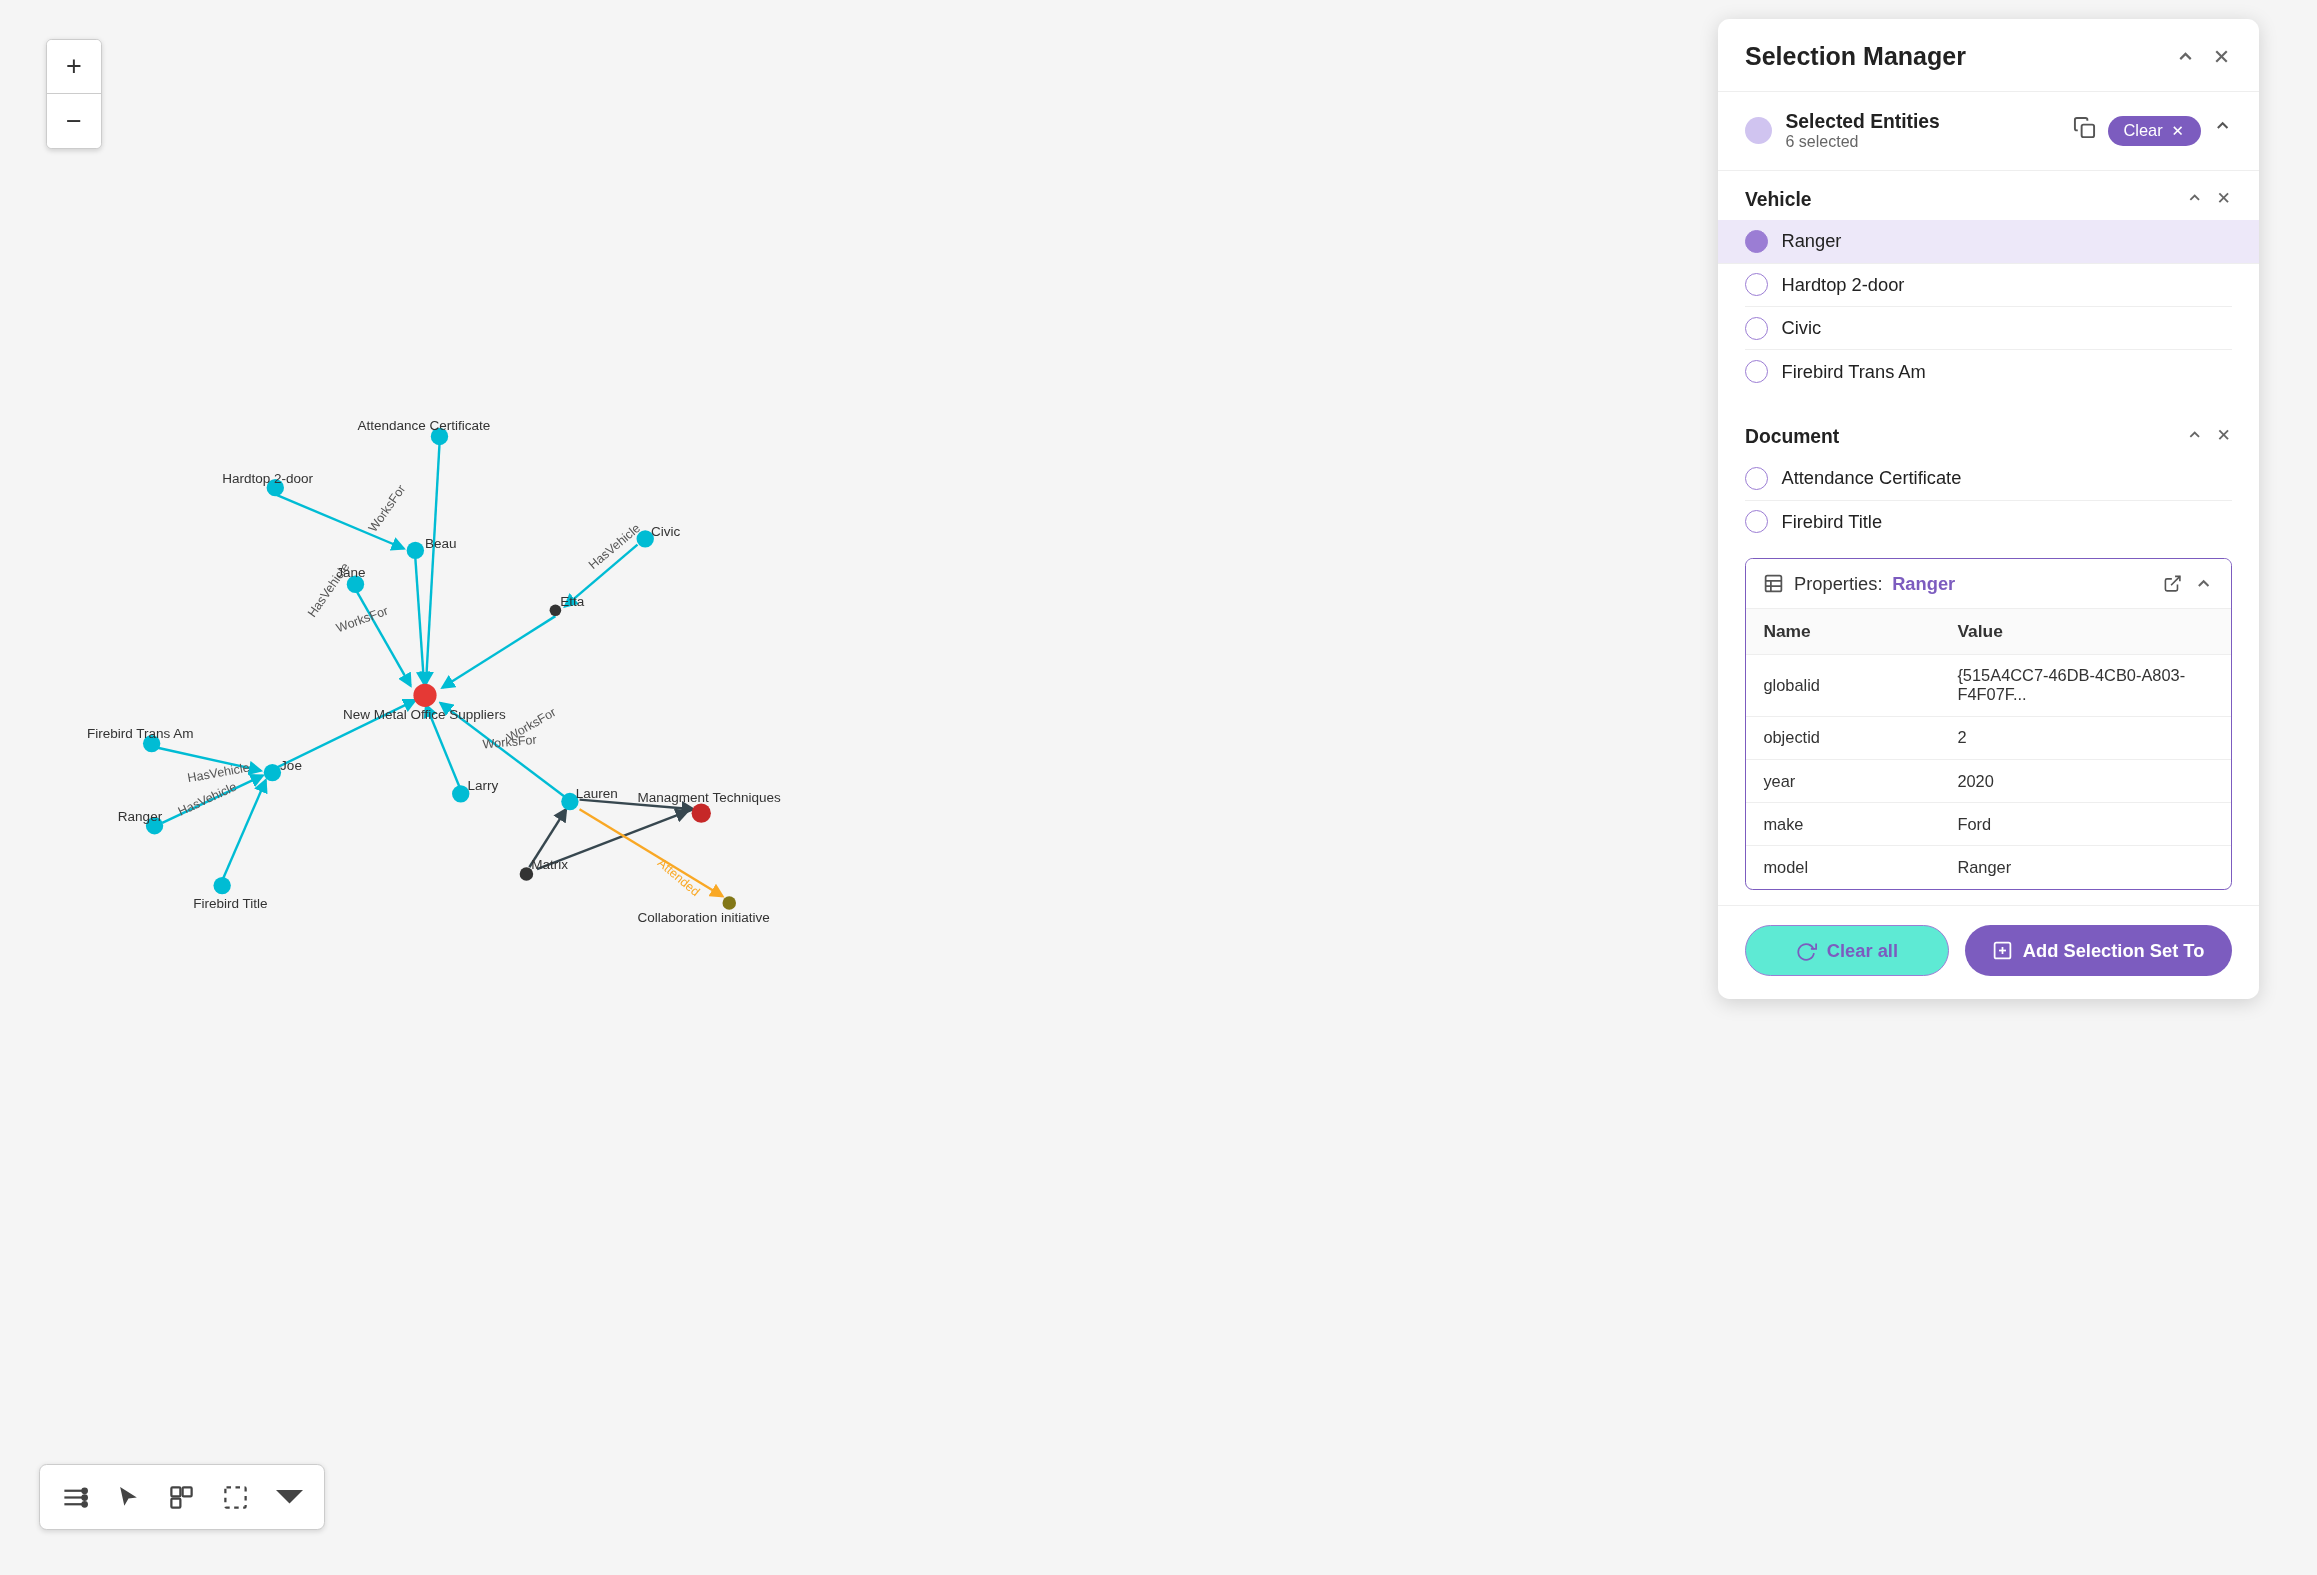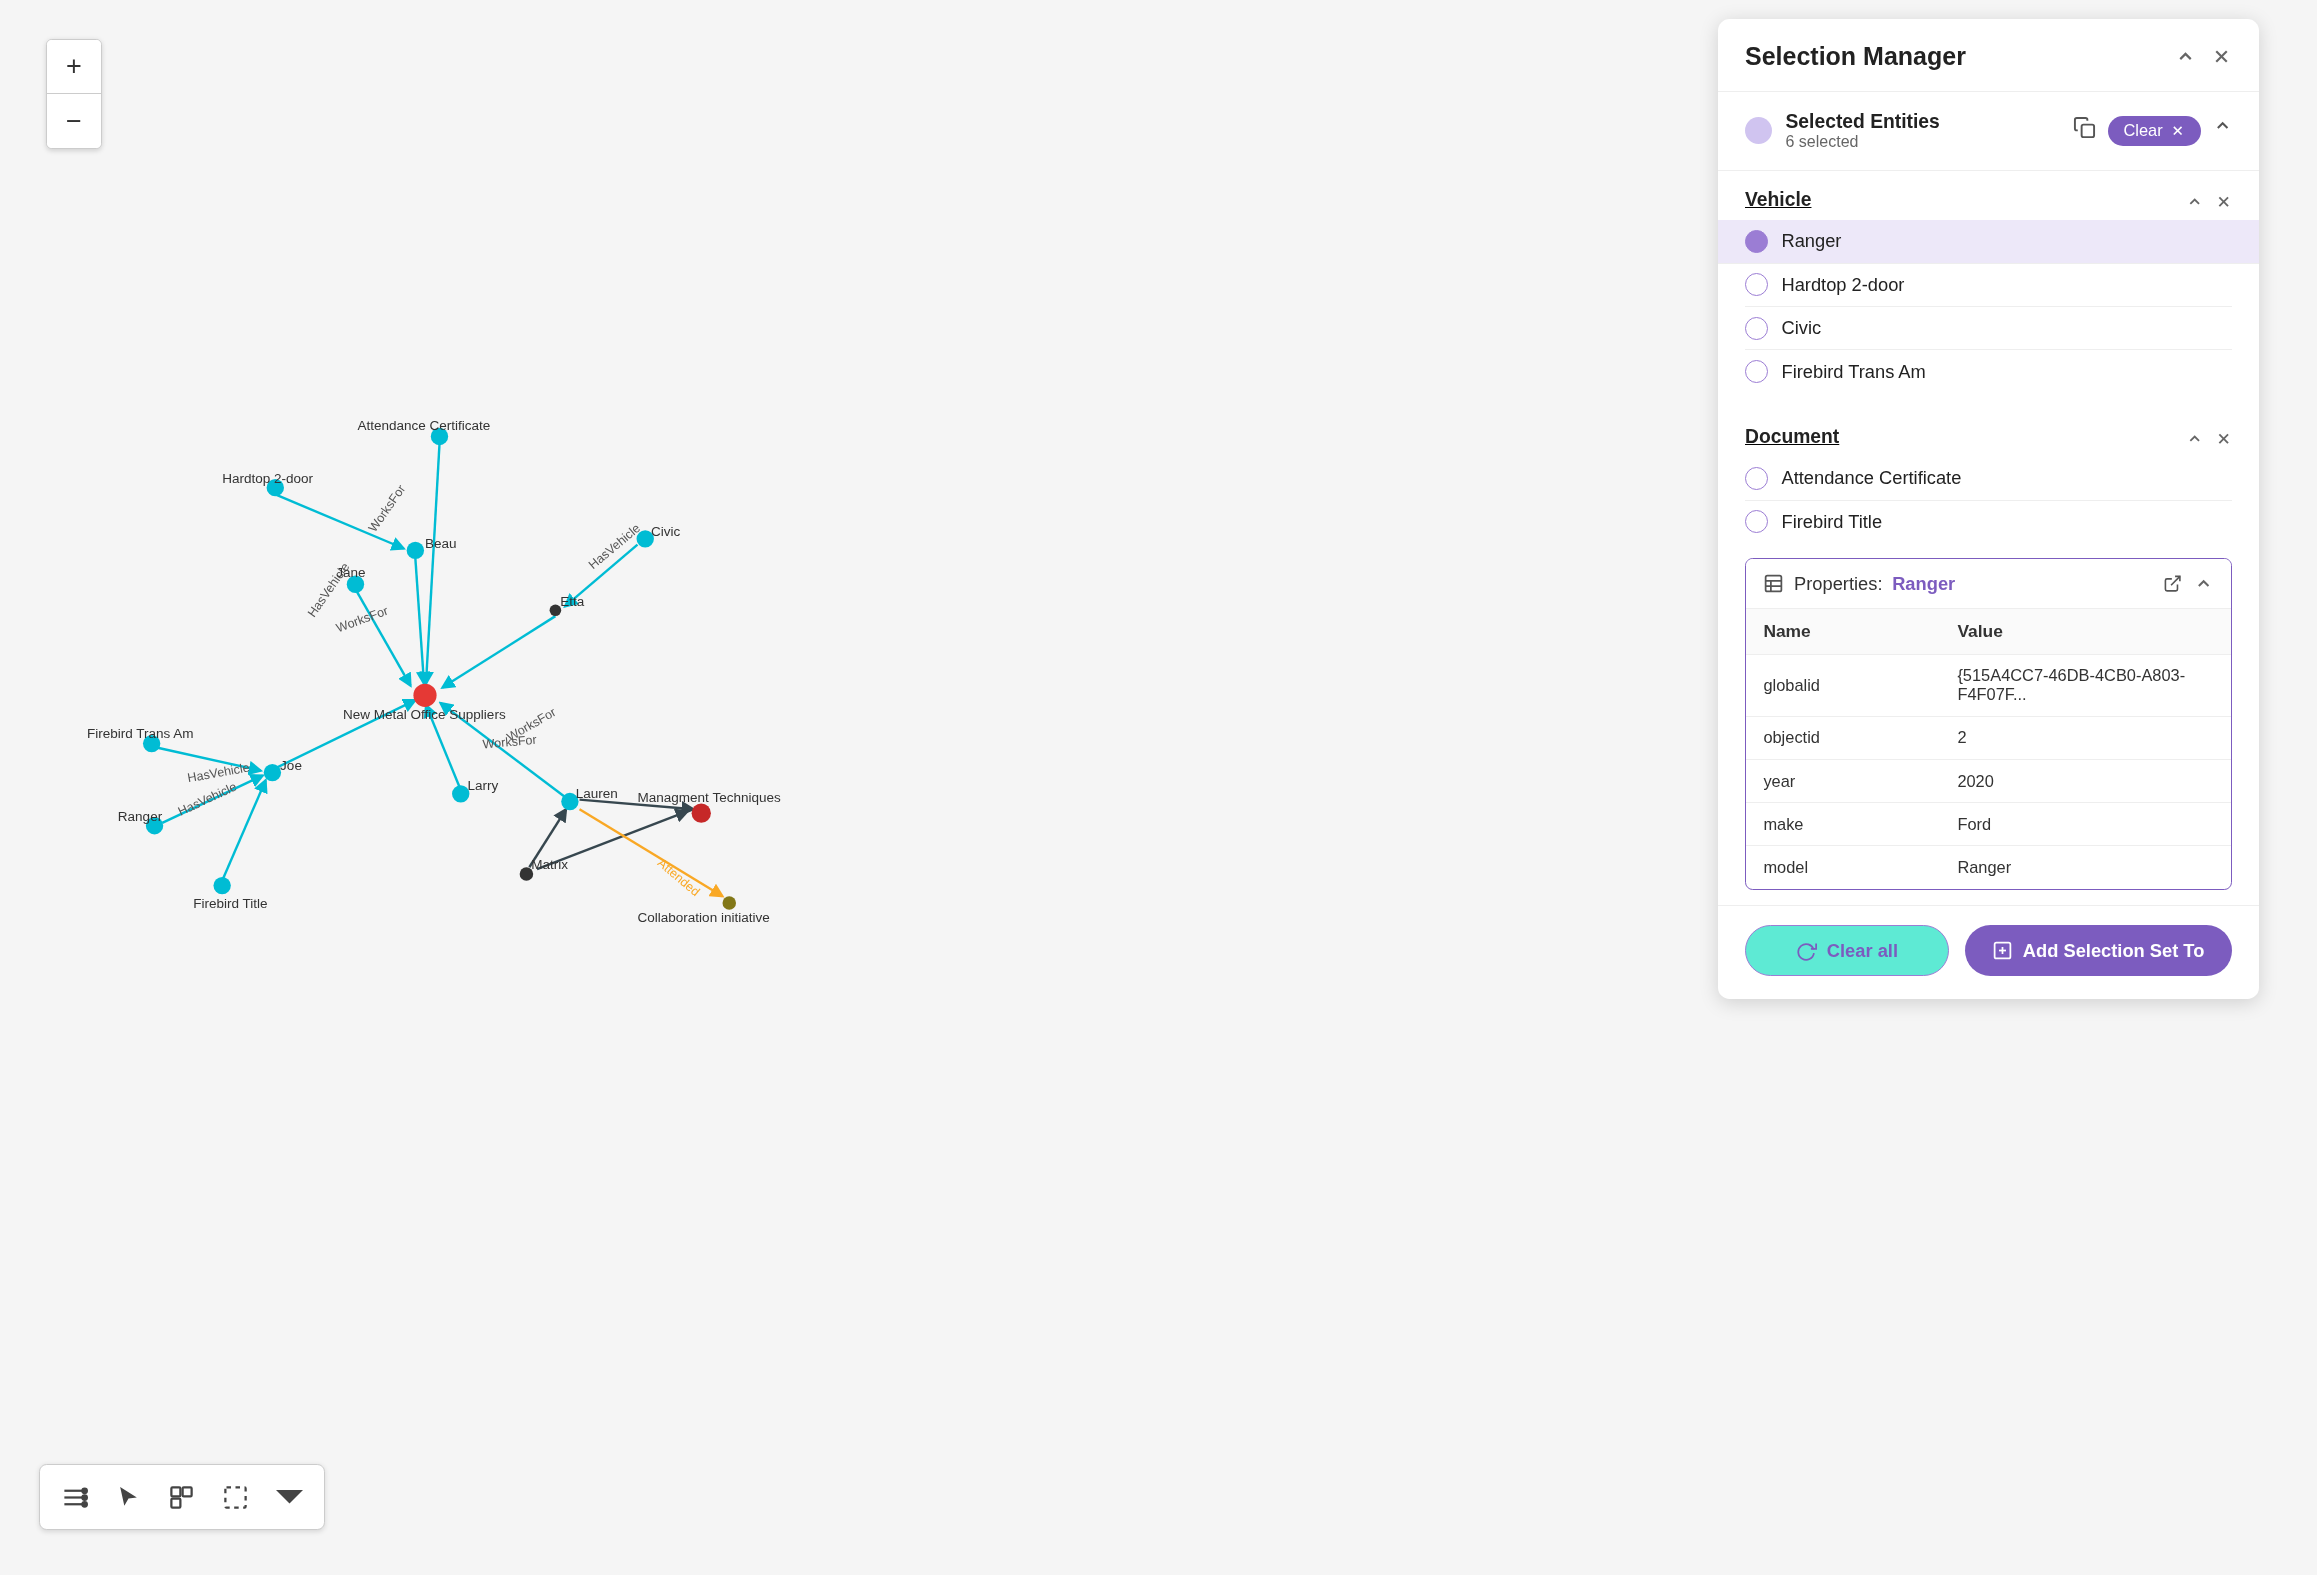--- a/index.html
+++ b/index.html
@@ -154,24 +154,23 @@
       background: none; border: none; cursor: pointer;
       color: #555; font-size: 21px;
     }
 
     
     .category-section {
       padding: 17.4px 27px 0 27px;
     }
     .category-header {
       display: flex;
-      align-items: flex-end;
+      align-items: flex-start;
       justify-content: space-between;
       margin-bottom: 9.7px;
-      text-decoration: underline;
     }
     .category-name {
       font-size: 19.3px;
       font-weight: 700;
       color: #222;
     }
     .category-actions {
       display: flex; gap: 11.6px; align-items: center;
     }
 

